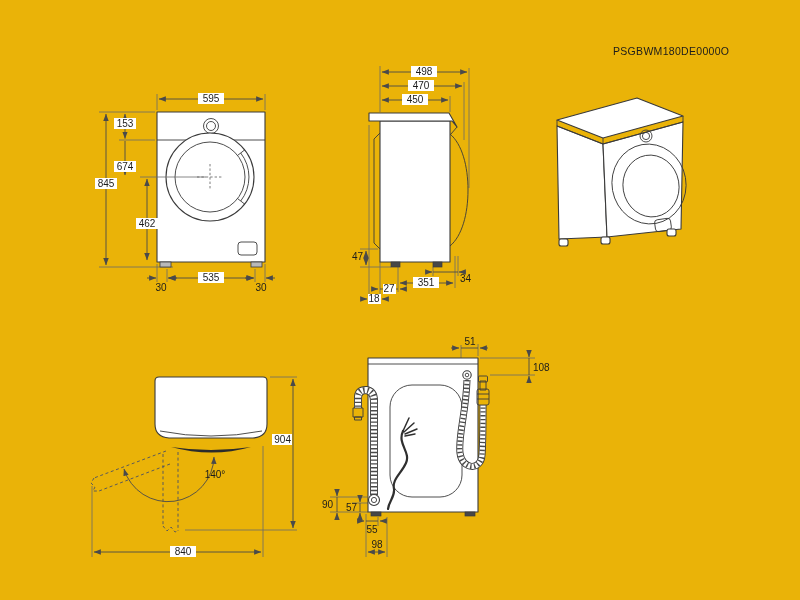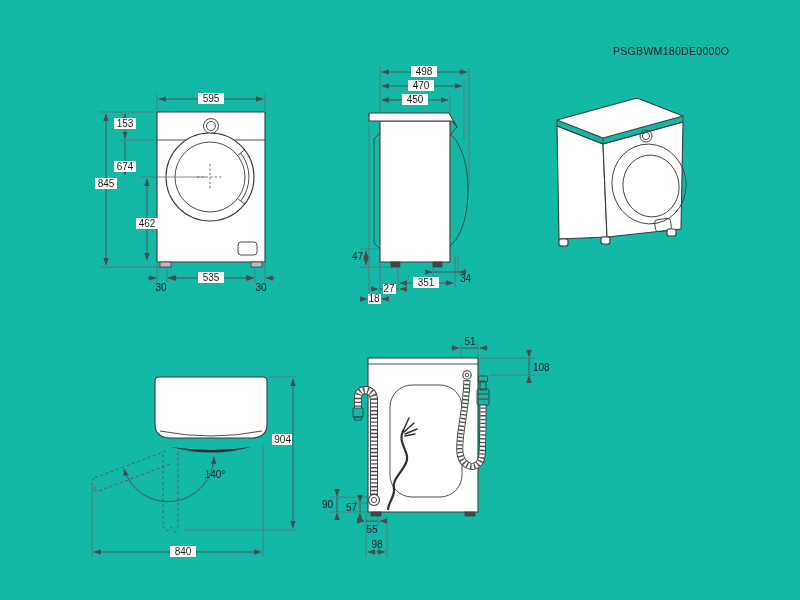--- a/index.html
+++ b/index.html
@@ -1,16 +1,16 @@
 <!DOCTYPE html>
 <html><head>
 <meta charset="utf-8">
 <style>
   html,body{margin:0;padding:0;background:#fff;}
-  .stage{position:relative;width:800px;height:600px;background:#14b8a6;overflow:hidden;
+  .stage{position:relative;width:800px;height:600px;background:#eab308;overflow:hidden;
          font-family:"Liberation Sans", sans-serif;}
   svg{display:block;}
   .m{fill:#fff;stroke:#3a3a3a;stroke-width:1.1;stroke-linejoin:round;}
   .i{fill:none;stroke:#3a3a3a;stroke-width:0.9;stroke-linejoin:round;}
   .ext{fill:none;stroke:#6b6b6b;stroke-width:0.8;}
   .dim{fill:none;stroke:#4a4a4a;stroke-width:0.9;marker-start:url(#ma);marker-end:url(#ma);}
   .dima{fill:none;stroke:#4a4a4a;stroke-width:0.9;marker-end:url(#ma);}
   .diml{fill:none;stroke:#4a4a4a;stroke-width:0.9;}
   .dash{fill:none;stroke:#5a5a5a;stroke-width:1;stroke-dasharray:3 2.6;}
   .ch{fill:none;stroke:#5a5a5a;stroke-width:0.8;stroke-dasharray:2.4 2;}

